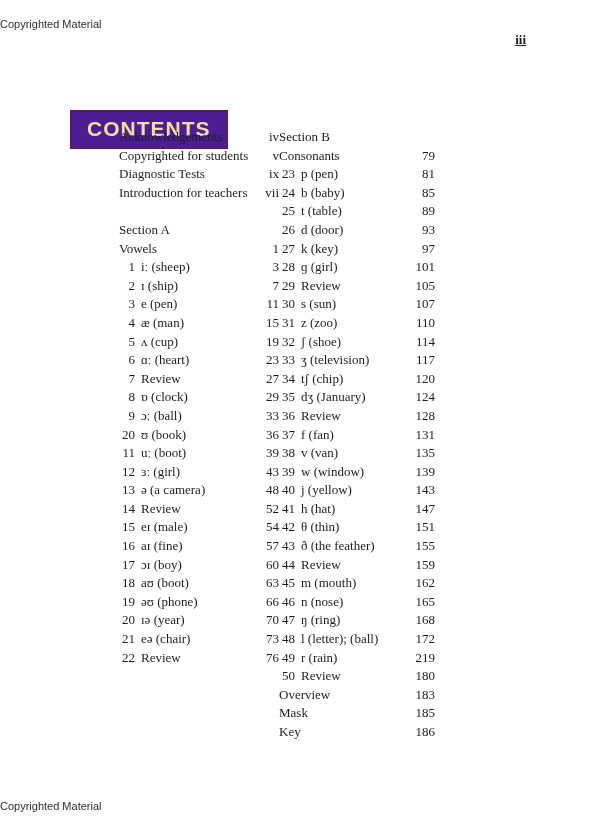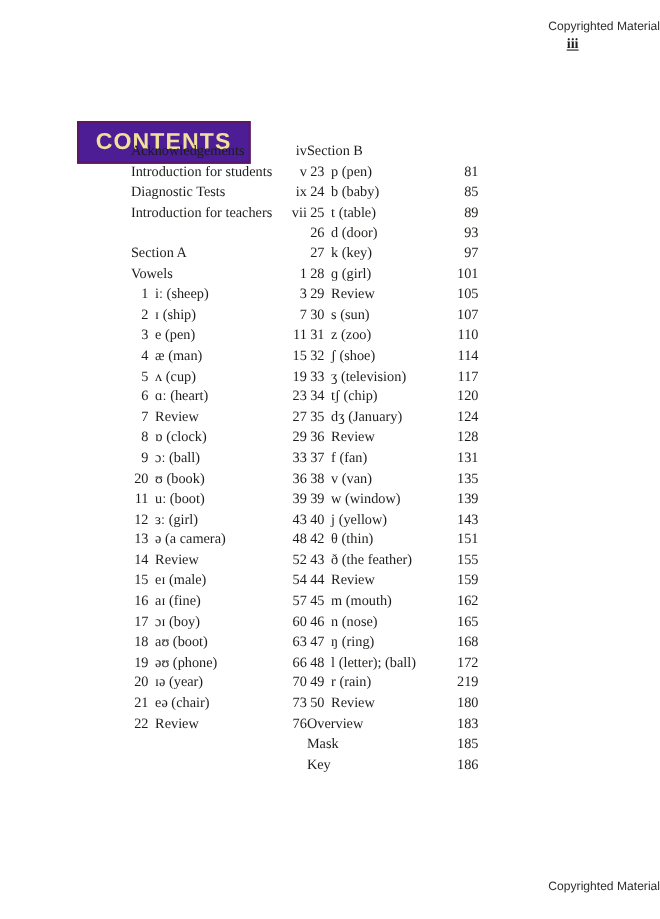--- a/index.html
+++ b/index.html
@@ -1,21 +1,21 @@
 <!DOCTYPE html>
 <html><head>
 <meta charset="utf-8">
 <style>
   html,body{margin:0;padding:0;}
   body{
     width:600px;height:835px;background:#ffffff;position:relative;overflow:hidden;
     font-family:"Liberation Serif","DejaVu Serif",serif;color:#1d1d1b;
   }
   .watermark{
-    position:absolute;left:0;width:100%;text-align:right;
+    position:absolute;left:0;width:100%;text-align:left;
     font-family:"Liberation Sans",sans-serif;font-size:11px;color:#2e2e2e;
   }
   .watermark.top{top:18px;}
   .watermark.bottom{top:800px;}
   .folio{position:absolute;top:32px;right:74px;font-size:13px;font-weight:bold;text-decoration:underline;}
   .title-box{
     position:absolute;left:70px;top:66px;display:inline-block;
     background:#b5342c;color:#f2df9b;
     font-family:"Liberation Sans","DejaVu Sans",sans-serif;
     font-weight:bold;font-size:21px;letter-spacing:1px;
@@ -43,21 +43,21 @@
 <div class="title-box" style="background: #4c1d95; color: rgb(242, 223, 155); margin-top: 44px;">CONTENTS</div>
 
 <div class="toc">
   <div class="col left">
     <div>
         <div class="row">
           <span class="label">Acknowledgements</span>
           <span class="pg">iv</span>
         </div>
         <div class="row">
-          <span class="label">Introduction for students</span>
+          <span class="label">Copyrighted for students</span>
           <span class="pg">v</span>
         </div>
         <div class="row">
           <span class="label">Diagnostic Tests</span>
           <span class="pg">ix</span>
         </div>
         <div class="row">
           <span class="label">Introduction for teachers</span>
           <span class="pg">vii</span>
         </div>
@@ -182,20 +182,24 @@
           <span class="pg">76</span>
         </div>
       </div>
   </div>
   <div class="col right">
     <div class="row">
         <span class="label">Section B</span>
       </div>
     <div>
         <div class="row">
+          <span class="label">Consonants</span>
+          <span class="pg">79</span>
+        </div>
+        <div class="row">
           <span class="num">23</span>
           <span class="label">p (pen)</span>
           <span class="pg">81</span>
         </div>
         <div class="row">
           <span class="num">24</span>
           <span class="label">b (baby)</span>
           <span class="pg">85</span>
         </div>
         <div class="row">
@@ -272,20 +276,25 @@
           <span class="num">39</span>
           <span class="label">w (window)</span>
           <span class="pg">139</span>
         </div>
         <div class="row">
           <span class="num">40</span>
           <span class="label">j (yellow)</span>
           <span class="pg">143</span>
         </div>
         <div class="row">
+          <span class="num">41</span>
+          <span class="label">h (hat)</span>
+          <span class="pg">147</span>
+        </div>
+        <div class="row">
           <span class="num">42</span>
           <span class="label">θ (thin)</span>
           <span class="pg">151</span>
         </div>
         <div class="row">
           <span class="num">43</span>
           <span class="label">ð (the feather)</span>
           <span class="pg">155</span>
         </div>
         <div class="row">

